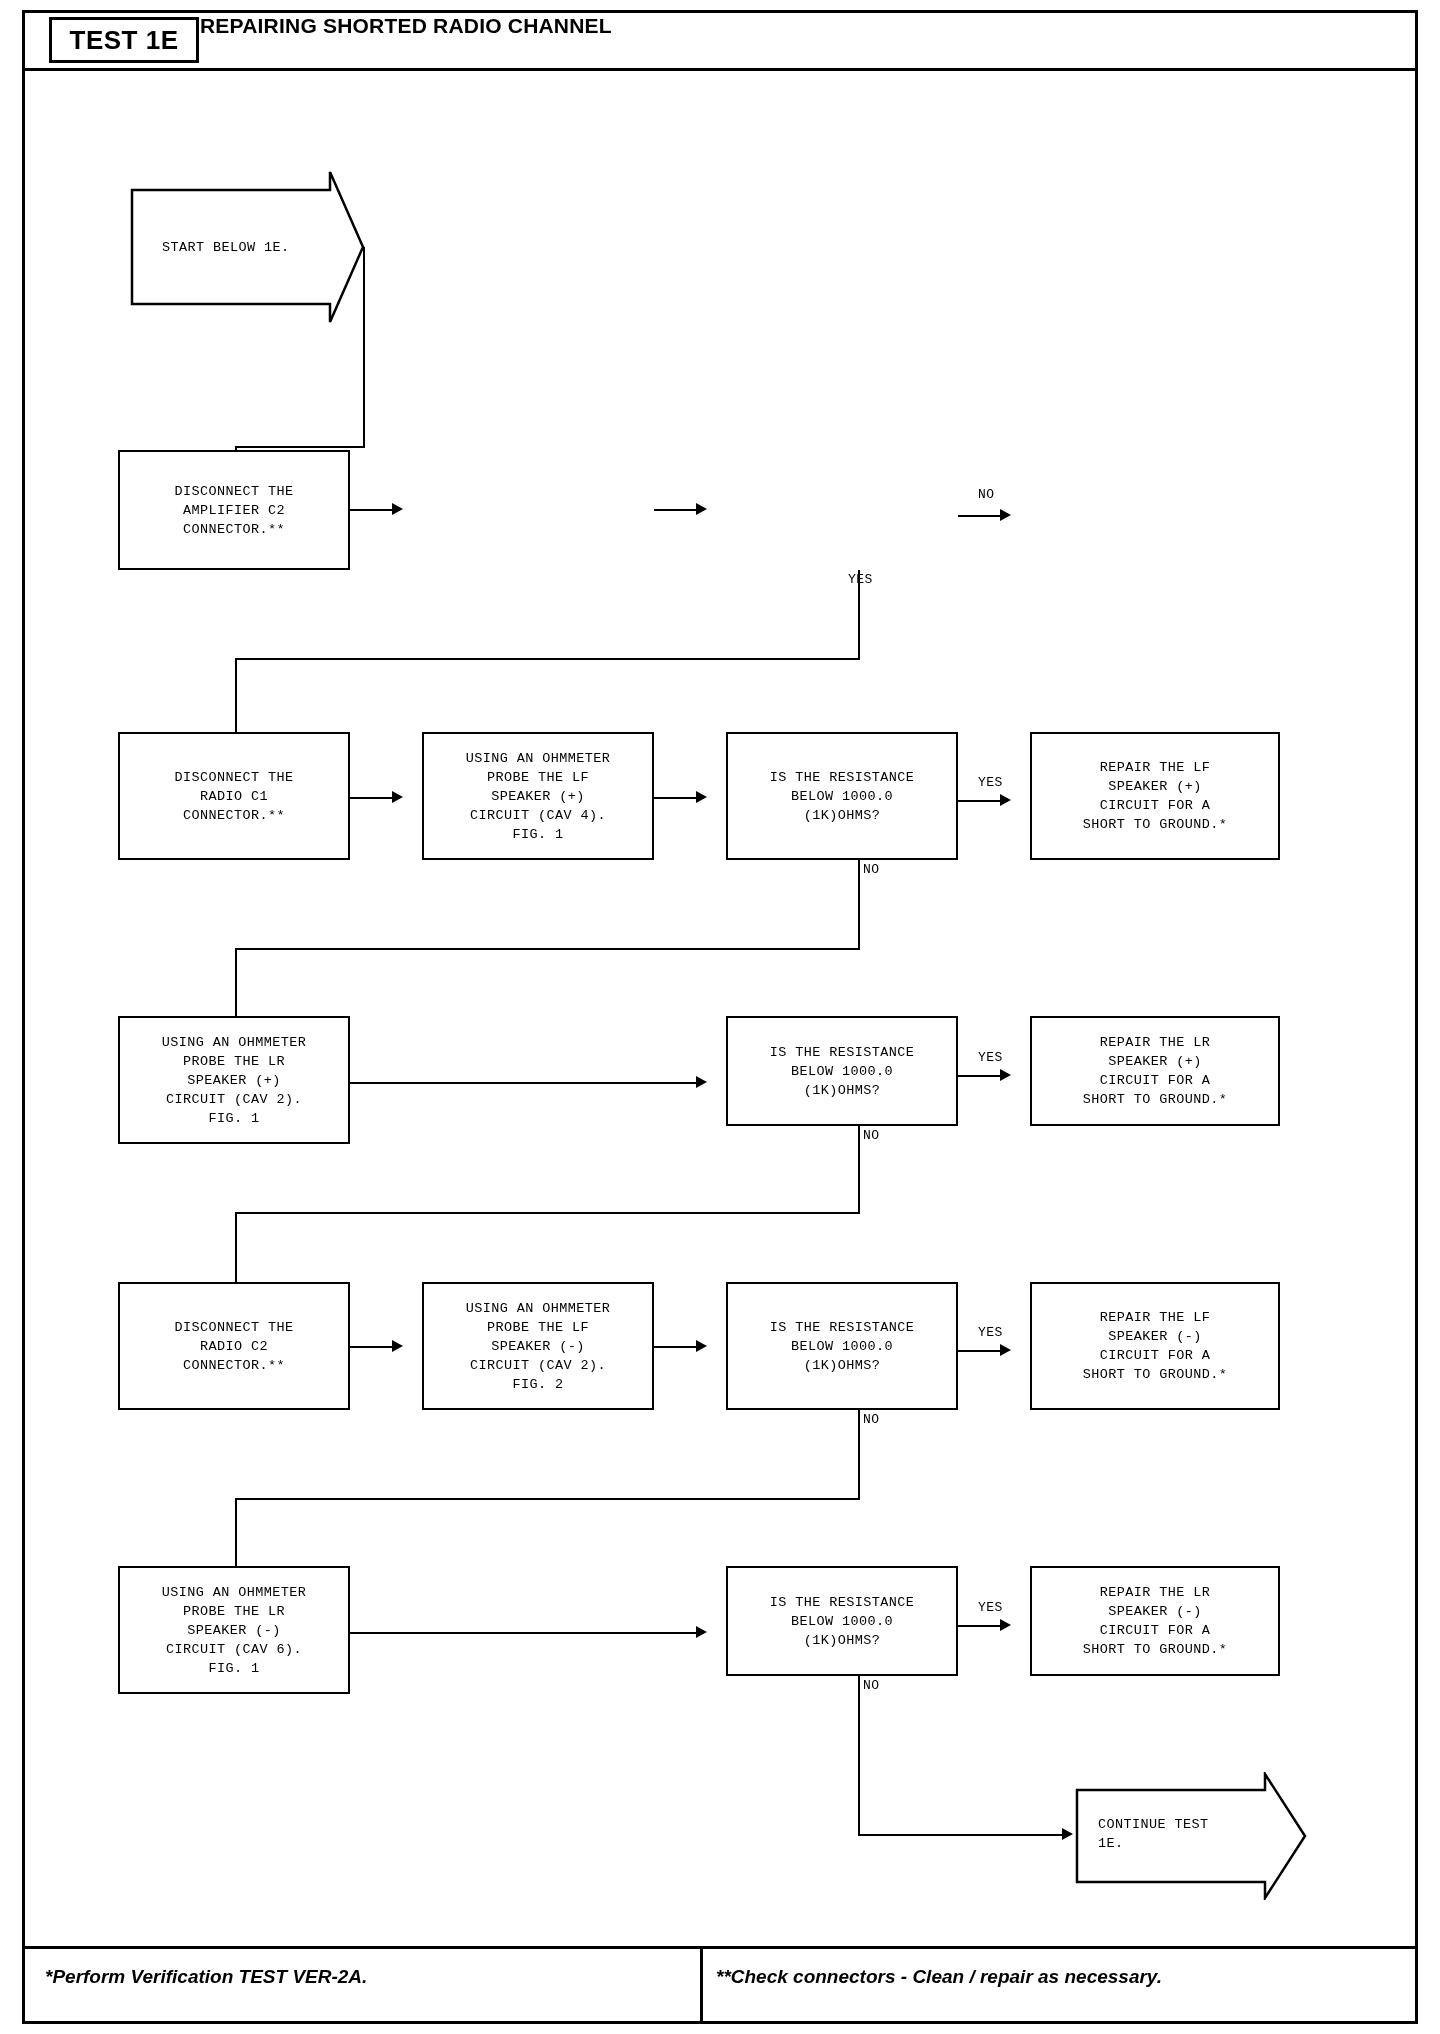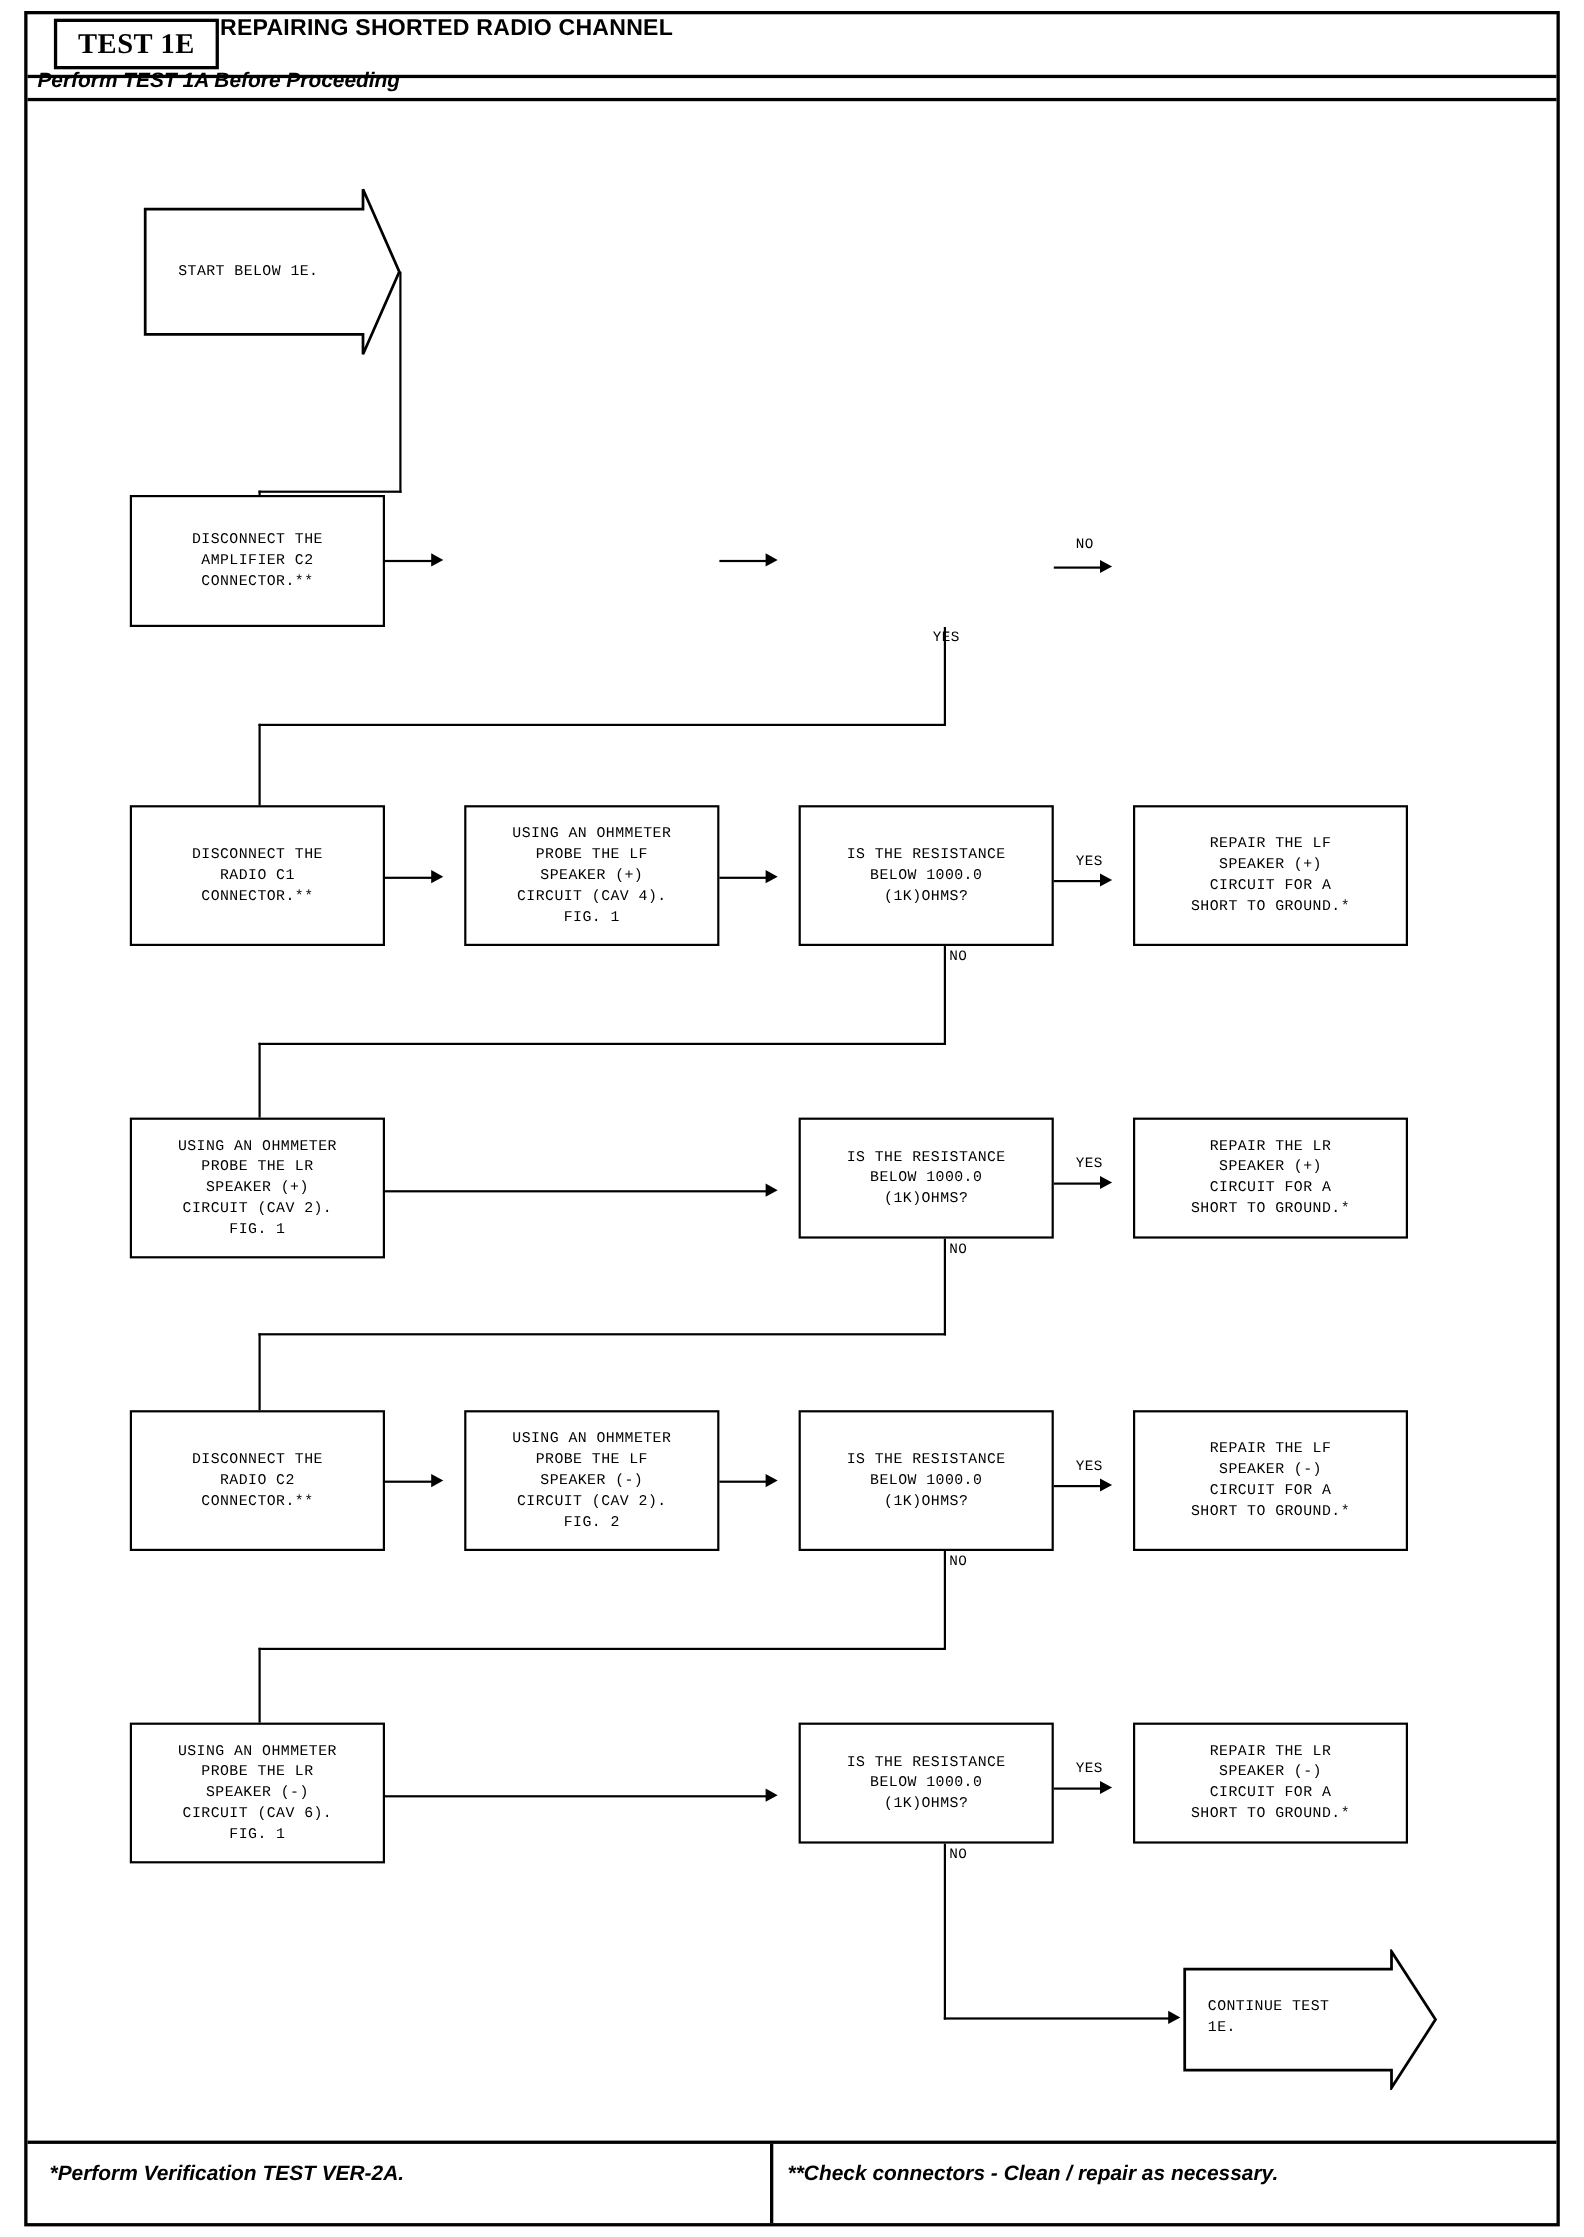--- a/index.html
+++ b/index.html
@@ -3,21 +3,21 @@
 <meta charset="utf-8">
 <style>
   html,body{margin:0;padding:0;background:#fff;}
   body{width:1440px;height:2034px;font-family:"Liberation Sans",sans-serif;color:#000;}
 
   #sheet{position:relative;width:1440px;height:2034px;box-sizing:border-box;}
 
   .outer{position:absolute;left:22px;top:10px;width:1396px;height:2014px;border:3px solid #000;box-sizing:border-box;}
 
   
-  .hdr{position:absolute;left:25px;top:13px;width:1390px;height:52px;box-sizing:border-box;font-family:Liberation Serif, serif;}
+  .hdr{position:absolute;left:25px;top:13px;width:1390px;height:52px;box-sizing:border-box;}
   .hdr-testbox{position:absolute;left:24px;top:4px;width:150px;height:46px;border:3px solid #000;box-sizing:border-box;
                display:flex;align-items:center;justify-content:center;}
   .hdr-testbox span{font-size:26px;font-weight:bold;letter-spacing:.5px;}
   .hdr-title{position:absolute;left:200px;top:14px;font-size:21px;font-weight:bold;letter-spacing:.2px;}
   .hdr-rule{position:absolute;left:0px;top:55px;width:1390px;height:3px;background:#000;}
   .sub{position:absolute;left:25px;top:58px;width:1390px;height:33px;box-sizing:border-box;}
   .sub-text{position:absolute;left:9px;top:5px;font-size:19px;font-weight:bold;font-style:italic;}
   .sub-rule{position:absolute;left:0px;top:31px;width:1390px;height:3px;background:#000;}
 
   
@@ -52,24 +52,20 @@
 
   <div class="outer"></div>
 
   <div class="hdr">
     <div class="hdr-testbox">
       <span>TEST 1E</span>
     </div>
     <div class="hdr-rule"></div>
   </div>
   <div class="hdr-title">REPAIRING SHORTED RADIO CHANNEL</div>
-  <div class="sub">
-    <div class="sub-text">Perform TEST 1A Before Proceeding</div>
-    <div class="sub-rule"></div>
-  </div>
 
   <div class="penta" style="left:130px;top:170px;">
     <svg width="235" height="155" viewBox="0 0 235 155">
       <polygon points="2,20 200,20 200,2 233,77 200,152 200,134 2,134" fill="#fff" stroke="#000" stroke-width="2.5"></polygon>
     </svg>
   </div>
   <div class="penta-txt" style="left:162px;top:238px;">START BELOW 1E.</div>
 
   <div class="v" style="left:363px;top:247px;height:201px;"></div>
   <div class="h" style="left:235px;top:446px;width:130px;"></div>

